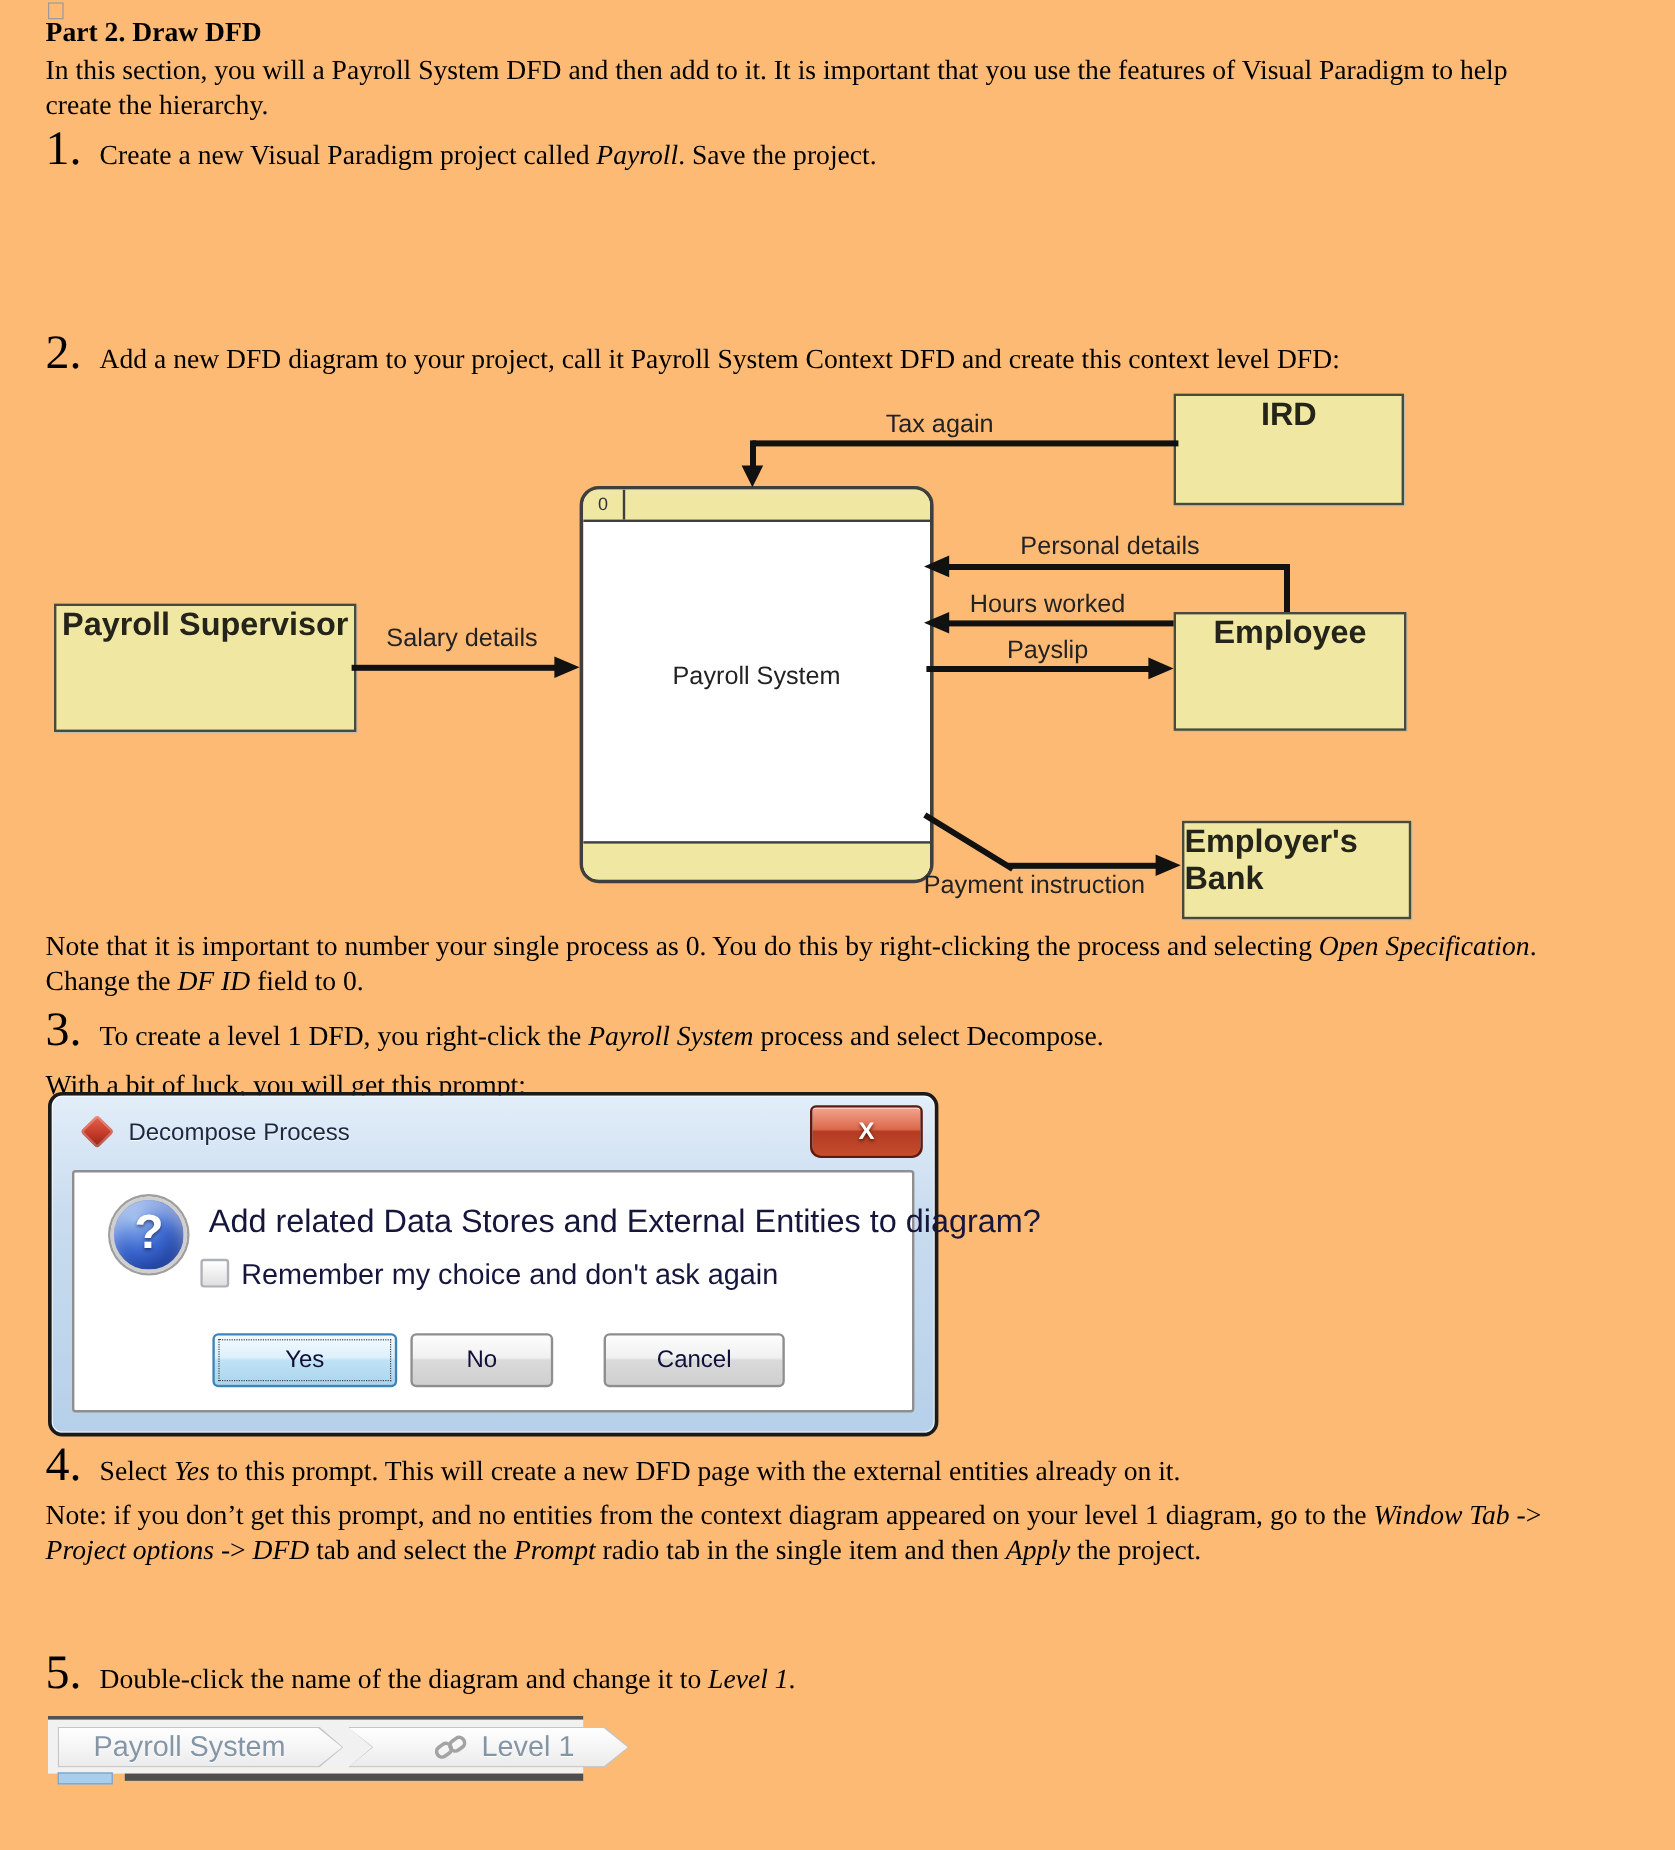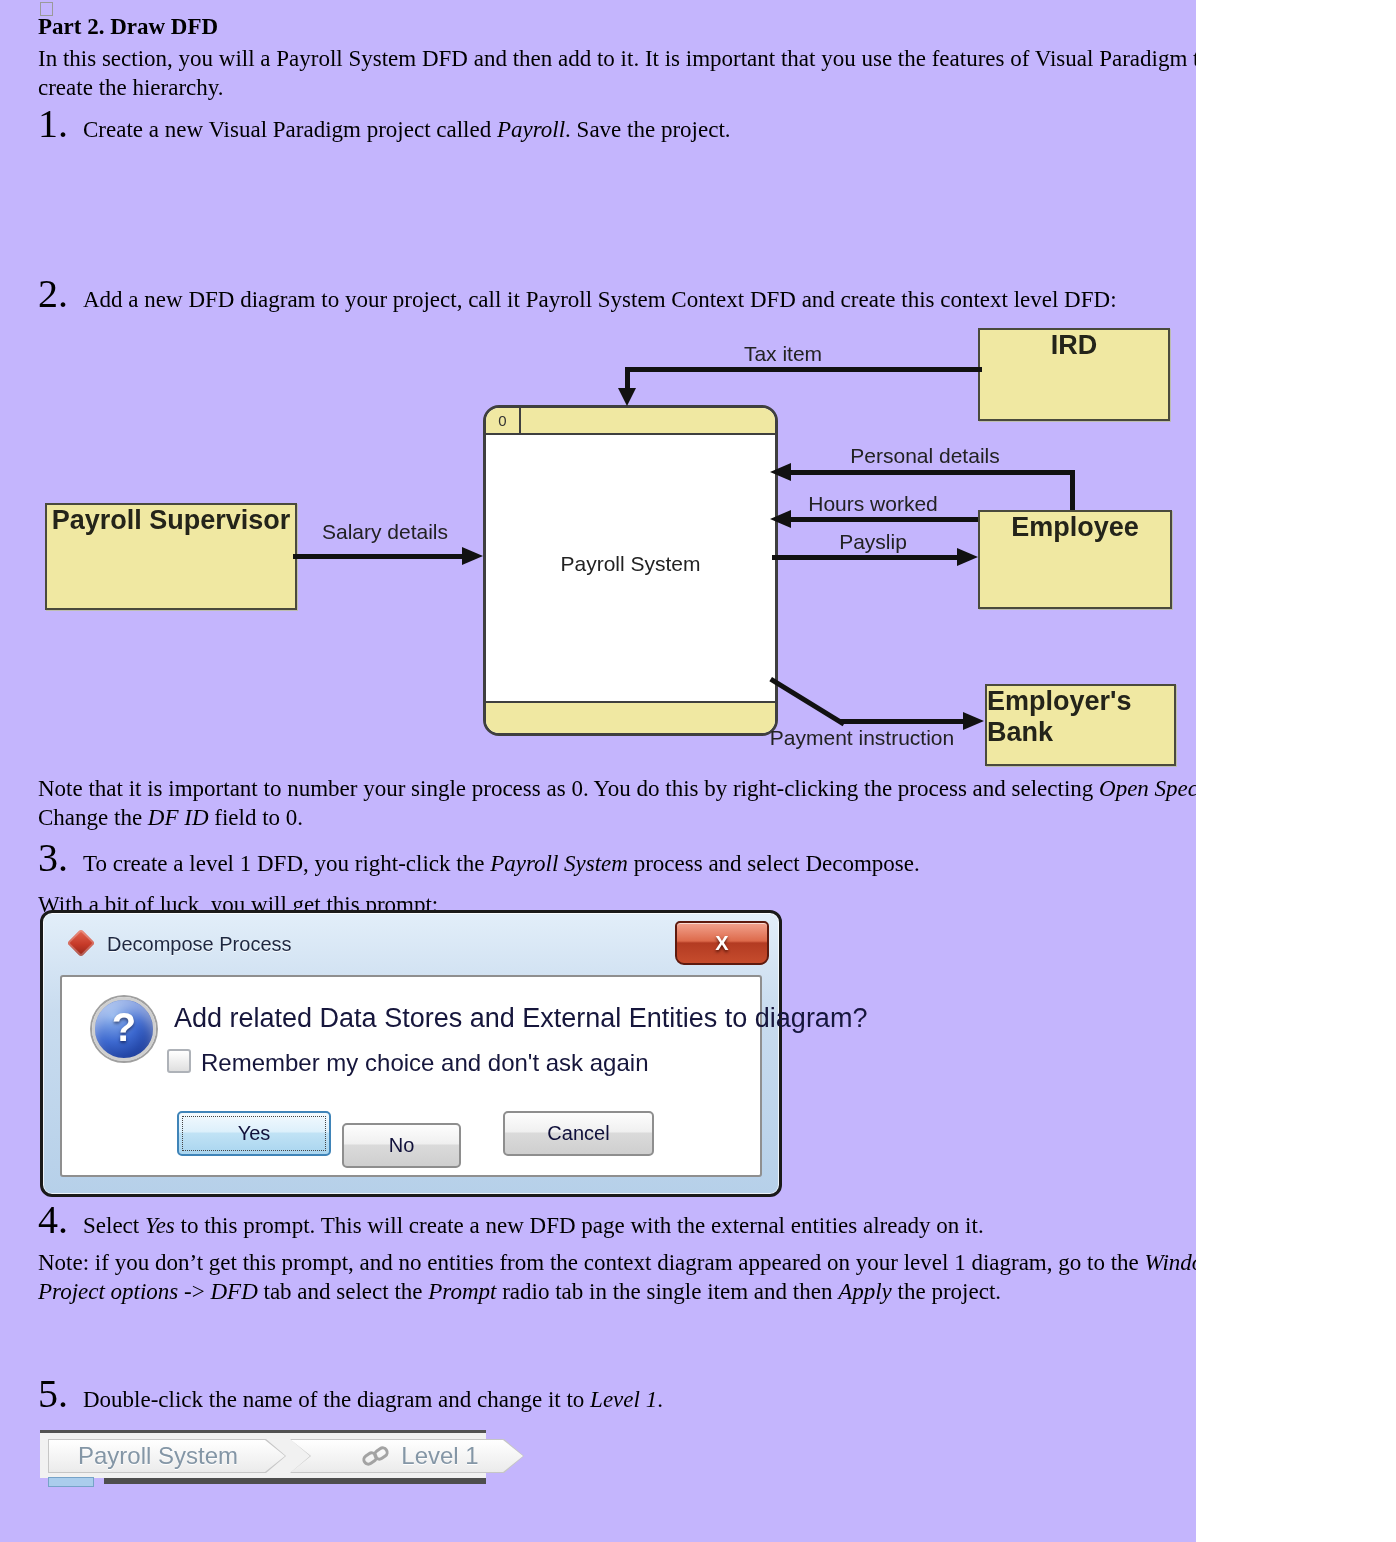--- a/index.html
+++ b/index.html
@@ -1,16 +1,16 @@
 <!DOCTYPE html>
 <html><head>
 <meta charset="utf-8">
 <style>
   html,body{margin:0;padding:0;background:#fff;}
-  .page{position:relative;width:1196px;height:1542px;background:#c4b5fd;overflow:hidden;
+  .page{position:relative;width:1396px;height:1542px;background:#fdba74;overflow:hidden;
         font-family:"Liberation Serif", serif;color:#000;}
   .serif{font-family:"Liberation Serif", serif;}
 
   
   .sq{position:absolute;left:40px;top:2px;width:11px;height:12px;border:1.5px solid #9a9a9a;}
   .title{position:absolute;left:38px;top:14px;margin:0;font-size:23px;font-weight:bold;}
   .para{position:absolute;left:38px;margin:0;font-size:23px;line-height:29px;}
   .intro{top:44px;width:1245px;}
   .note1{top:774px;width:1250px;}
   .note2{top:1248px;width:1295px;}
@@ -75,21 +75,21 @@
   .dlg-msg{position:absolute;left:112px;top:26px;font-size:27px;color:#16163c;white-space:nowrap;}
   .dlg-check{position:absolute;left:105px;top:72px;width:20px;height:20px;border:2px solid #aeb2b8;border-radius:3px;
              background:linear-gradient(#ffffff,#dfdfdf);cursor:pointer;}
   .dlg-check-lbl{position:absolute;left:139px;top:72px;font-size:24px;color:#16163c;white-space:nowrap;}
   .btn{position:absolute;top:134px;height:41px;border-radius:5px;display:flex;align-items:center;justify-content:center;
        font-size:20px;color:#10103a;cursor:pointer;}
   .btn-yes{left:115px;width:150px;border:2px solid #3f84b8;
            background:linear-gradient(#f3fafe 0%,#ddf0fb 45%,#c0e2f5 50%,#a9d5ef 100%);
            outline:1px dotted #444;outline-offset:-6px;}
   .btn-plain{border:2px solid #8e8e8e;background:linear-gradient(#fdfdfd 0%,#f0f0f0 45%,#dadada 50%,#cfcfcf 100%);}
-  .btn-no{left:280px;width:115px;margin-top:12px;}
+  .btn-no{left:280px;width:115px;}
   .btn-cancel{left:441px;width:147px;}
 
   
   .crumbbar{position:absolute;left:40px;top:1430px;width:446px;height:45px;background:#f1f1f1;
             border-top:3px solid #525252;font-family:"Liberation Sans",sans-serif;}
   .crumb{position:absolute;top:6px;height:34px;cursor:pointer;}
   .c1{left:8px;width:238px;}
   .c2{left:250px;width:234px;}
   .crumb .shape,.crumb .shape-in{position:absolute;}
   .crumb .shape{inset:0;background:#c6c6c6;}
@@ -142,21 +142,21 @@
       <div class="band-top">
         <span class="id-cell">0</span>
       </div>
       <span class="pname">Payroll System</span>
       <div class="band-bottom"></div>
     </div>
 
     <div class="hline" style="left:627px;top:367px;width:355px;"></div>
     <div class="vline" style="left:625px;top:367px;height:23px;"></div>
     <div class="ah ah-down" style="left:618px;top:388px;"></div>
-    <span class="flabel" style="left:783px;top:342px;">Tax item</span>
+    <span class="flabel" style="left:783px;top:342px;">Tax again</span>
 
     <div class="hline" style="left:788px;top:470px;width:287px;"></div>
     <div class="vline" style="left:1070px;top:470px;height:40px;"></div>
     <div class="ah ah-left" style="left:770px;top:463px;"></div>
     <span class="flabel" style="left:925px;top:444px;">Personal details</span>
 
     <div class="hline" style="left:788px;top:517px;width:190px;"></div>
     <div class="ah ah-left" style="left:770px;top:510px;"></div>
     <span class="flabel" style="left:873px;top:492px;">Hours worked</span>
 

